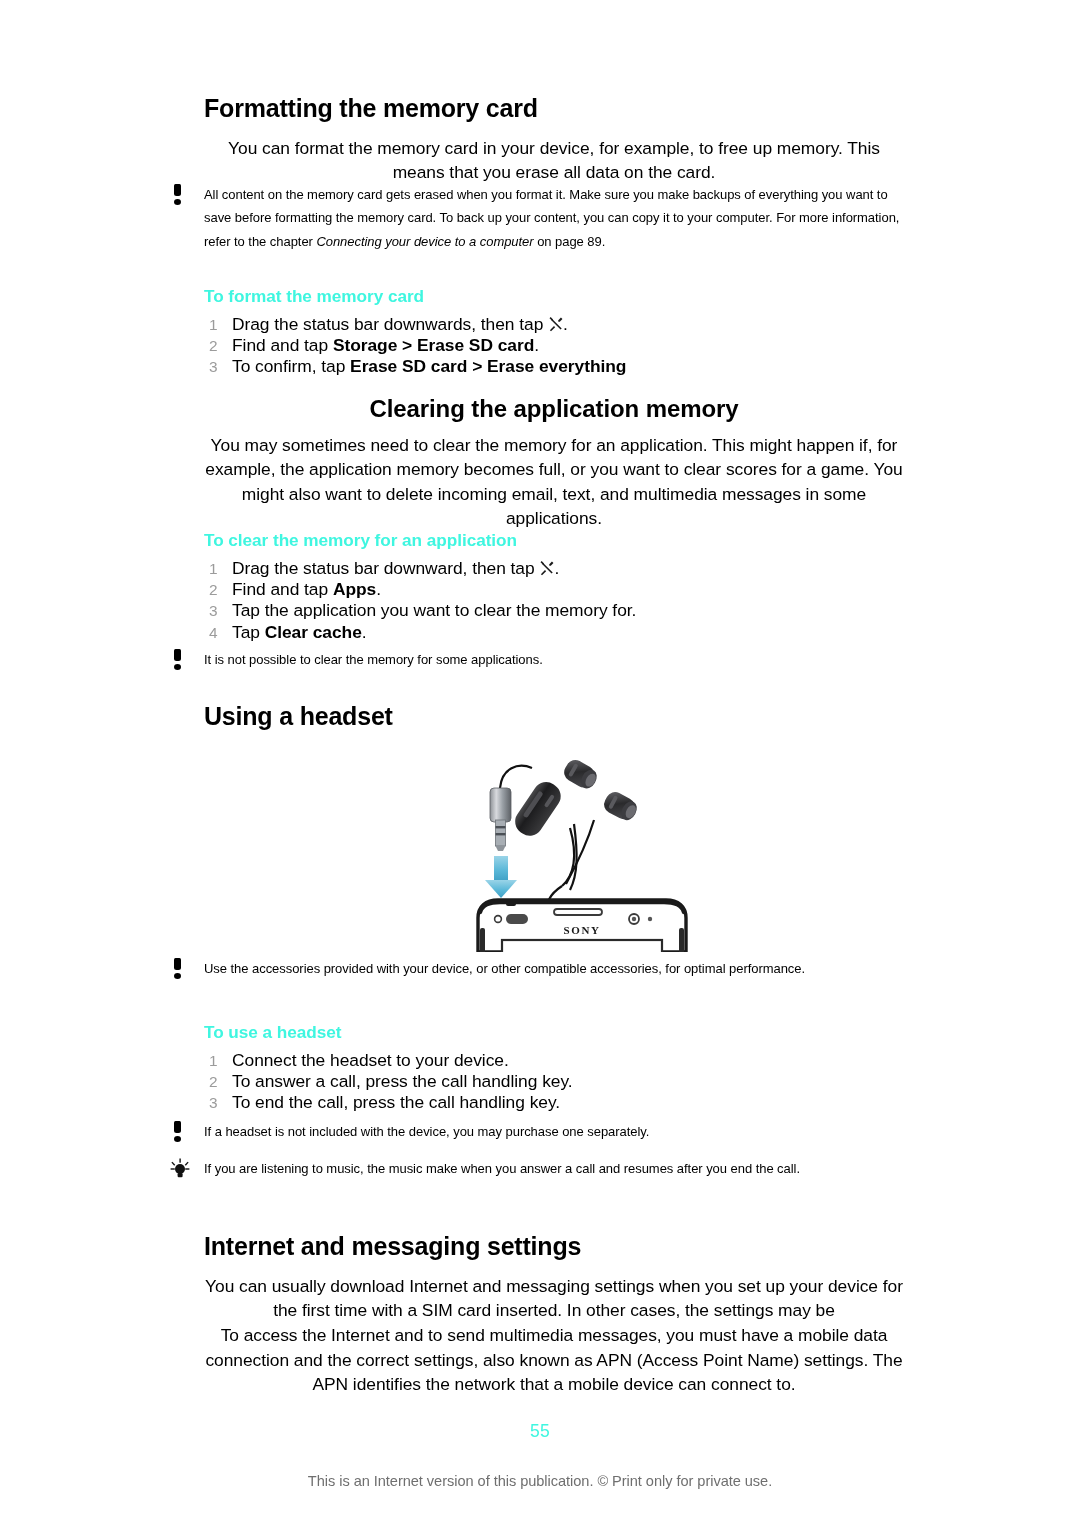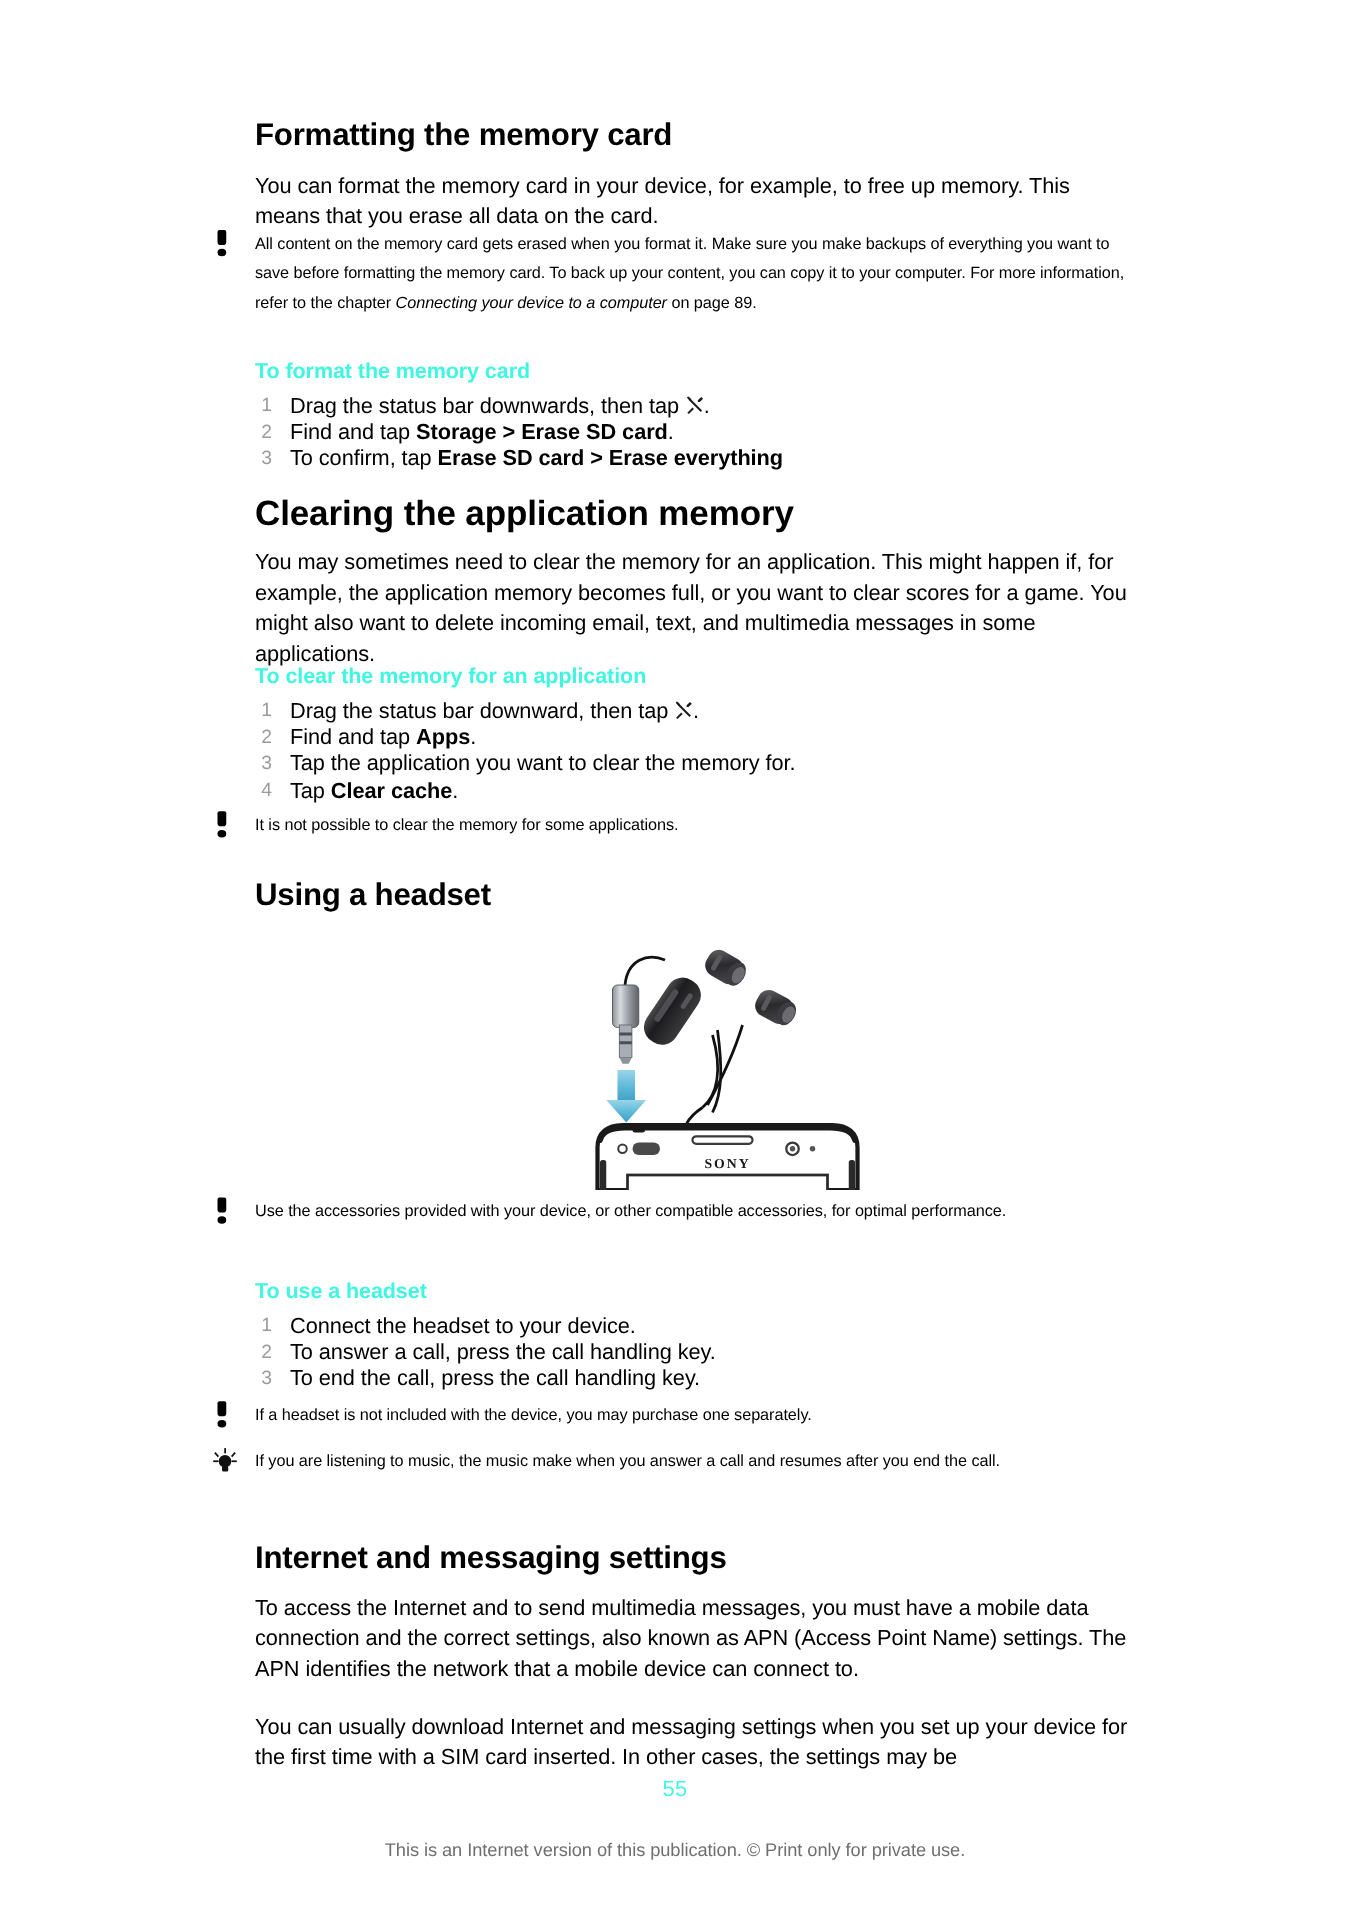--- a/index.html
+++ b/index.html
@@ -31,31 +31,33 @@
   }
 
   h1.section-title {
     font-size: 25px;
     font-weight: bold;
     letter-spacing: -0.2px;
     margin: 0 0 13px 0;
     line-height: 1.15;
   }
   h2.sub-title {
-    font-size: 28px;
+    font-size: 24px;
     font-weight: bold;
     letter-spacing: -0.1px;
     margin: 0 0 10px 0;
     line-height: 1.15;
+    text-align: center;
   }
   p.body-text {
     font-size: 17.4px;
     line-height: 24.6px;
     margin: 0 0 0 0;
     letter-spacing: -0.05px;
+    text-align: center;
   }
 
   
   .note {
     position: absolute;
     left: 170px;
     width: 734px;
     display: flex;
     align-items: flex-start;
   }
@@ -364,20 +366,20 @@
         <rect x="15.2" y="10.3" width="4.2" height="1.4" fill="#111"></rect>
         <rect x="2.6" y="3.6" width="1.4" height="4.2" fill="#111" transform="rotate(-42 3.3 5.7)"></rect>
         <rect x="16.0" y="3.6" width="1.4" height="4.2" fill="#111" transform="rotate(42 16.7 5.7)"></rect>
       </svg>
     </span>
     <span class="note-body">If you are listening to music, the music make when you answer a call and resumes after you end the call.</span>
   </div>
 
   <div class="col" style="top:1232px;">
     <h1 class="section-title">Internet and messaging settings</h1>
+    <p class="body-text">You can usually download Internet and messaging settings when you set up your device for the first time with a SIM card inserted. In other cases, the settings may be</p>
     <p class="body-text" style="margin-bottom:21px;">To access the Internet and to send multimedia messages, you must have a mobile data connection and the correct settings, also known as APN (Access Point Name) settings. The APN identifies the network that a mobile device can connect to.</p>
-    <p class="body-text">You can usually download Internet and messaging settings when you set up your device for the first time with a SIM card inserted. In other cases, the settings may be</p>
   </div>
 
   <div class="page-number" style="top:1421px;">55</div>
   <div class="footer-note" style="top:1473px;">This is an Internet version of this publication. © Print only for private use.</div>
 
 </div>
 
 </body></html>

